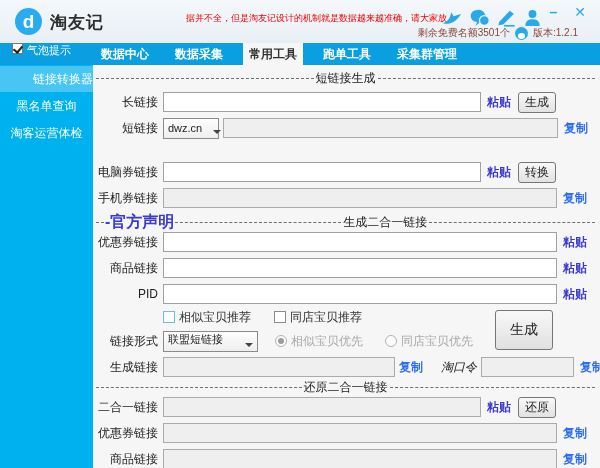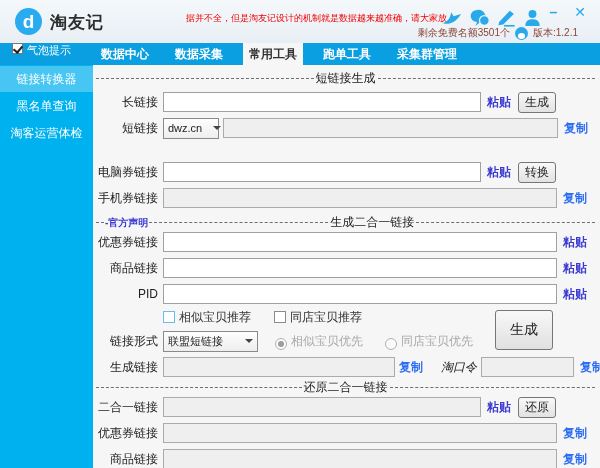--- a/index.html
+++ b/index.html
@@ -43,60 +43,60 @@
     border:solid #222; border-width:0 2px 2px 0; transform:rotate(40deg); }
   .tabs { position:absolute; left:95px; top:0; height:22px; display:flex; gap:14px; }
   .tab { height:22px; line-height:22px; padding:0 6px; font-size:12px; font-weight:bold;
     color:#fff; cursor:pointer; white-space:nowrap; }
   .tab.active { background:#f6f6f6; color:#333; }
 
   
   .sidebar { position:absolute; left:0; top:65px; width:93px; bottom:0; background:#00b1ef; }
   .side-item { height:26px; line-height:26px; margin-top:1px; text-align:center;
     color:#fff; font-size:12px; cursor:pointer; white-space:nowrap; }
-  .side-item.active { background:rgba(255,255,255,.28); }
+  .side-item.active { background:rgba(255,255,255,.28);text-align:right; }
 
   
   .main { position:absolute; left:93px; top:65px; right:0; bottom:0; background:#f6f6f6;
     overflow:hidden; }
   .row { position:absolute; left:0; width:582px; height:20px; display:flex; align-items:center;
     font-size:12px; color:#222; }
   .lbl { width:65px; flex:none; text-align:right; margin-right:5px; white-space:nowrap; }
   .inp { flex:none; height:20px; border:1px solid #a0a0a0; background:#fff; padding:0 3px;
     font:inherit; }
   .inp.gray { background:#efefef; border-color:#ababab; }
   .w318{width:318px} .w394{width:394px} .w335{width:335px} .w232{width:232px} .w93{width:93px}
   .action { flex:none; margin-left:6px; font-weight:bold; cursor:pointer; white-space:nowrap; }
   .paste { color:#3b3bd2; }
   .copy { color:#2e6ef2; }
   .btn { flex:none; margin-left:7px; width:38px; height:21px; border:1px solid #767676;
     border-radius:3px; background:linear-gradient(#f8f8f8,#e2e2e2); font-size:12px; color:#222;
     display:flex; align-items:center; justify-content:center; cursor:pointer; }
   .select { flex:none; height:21px; border:1px solid #8a8a8a;
-    background:linear-gradient(#fefefe,#eeeeee); display:flex; align-items:center;
+    background:linear-gradient(#fefefe,#eeeeee); display:flex; align-items:flex-end;
     padding:4px 4px; font-size:11px; color:#222; cursor:pointer;gap:11px; }
   .arrow { width:0; height:0; border-left:4px solid transparent; border-right:4px solid transparent;
     border-top:4px solid #444; margin-left:auto; }
   .sel-dwz { width:56px; margin-right:4px; }
   .sel-form { width:95px; }
 
   .divider { position:absolute; left:3px; right:5px; height:13px; display:flex;
     align-items:center; font-size:12px; color:#222; }
   .dash { flex:1; height:0; border-top:1px dashed #6e6e6e; }
   .dash-fixed { width:8px; flex:none; height:0; border-top:1px dashed #6e6e6e; }
   .dtitle { margin:0 2px; white-space:nowrap; }
-  .disclaimer { color:#3b3bd2; font-weight:bold; font-size:10px; margin:0 1px;
+  .disclaimer { color:#3b3bd2; font-weight:bold; font-size:16px; margin:0 1px;
     white-space:nowrap; cursor:pointer; }
 
   .cbrow { position:absolute; top:245px; left:70px; height:14px; display:flex; align-items:center; }
   .cbblock { width:111px; display:flex; align-items:center; font-size:12px; color:#333; }
   .cbox { width:12px; height:12px; border:1px solid #8c8c8c; background:#fff; margin-right:4px;
     flex:none; cursor:pointer; }
   .cbox.blue { border-color:#6cbcea; }
-  .radioblock { width:110px; display:flex; align-items:flex-end; font-size:12px; }
+  .radioblock { width:110px; display:flex; align-items:center; font-size:12px; }
   .radio { width:12px; height:12px; border:1px solid #b2b2b2; border-radius:50%;
     background:#fbfbfb; margin-right:4px; position:relative; flex:none; }
   .radio.sel::after { content:""; position:absolute; left:2px; top:2px; right:2px; bottom:2px;
     border-radius:50%; background:#9c9c9c; }
   .rlabel { color:#a9a9a9; white-space:nowrap; }
   .big-generate { position:absolute; left:402px; top:245px; width:58px; height:40px;
     border:1px solid #767676; border-radius:3px; background:linear-gradient(#f8f8f8,#e0e0e0);
     font-size:14px; color:#222; display:flex; align-items:center; justify-content:center;
     cursor:pointer; }
 

